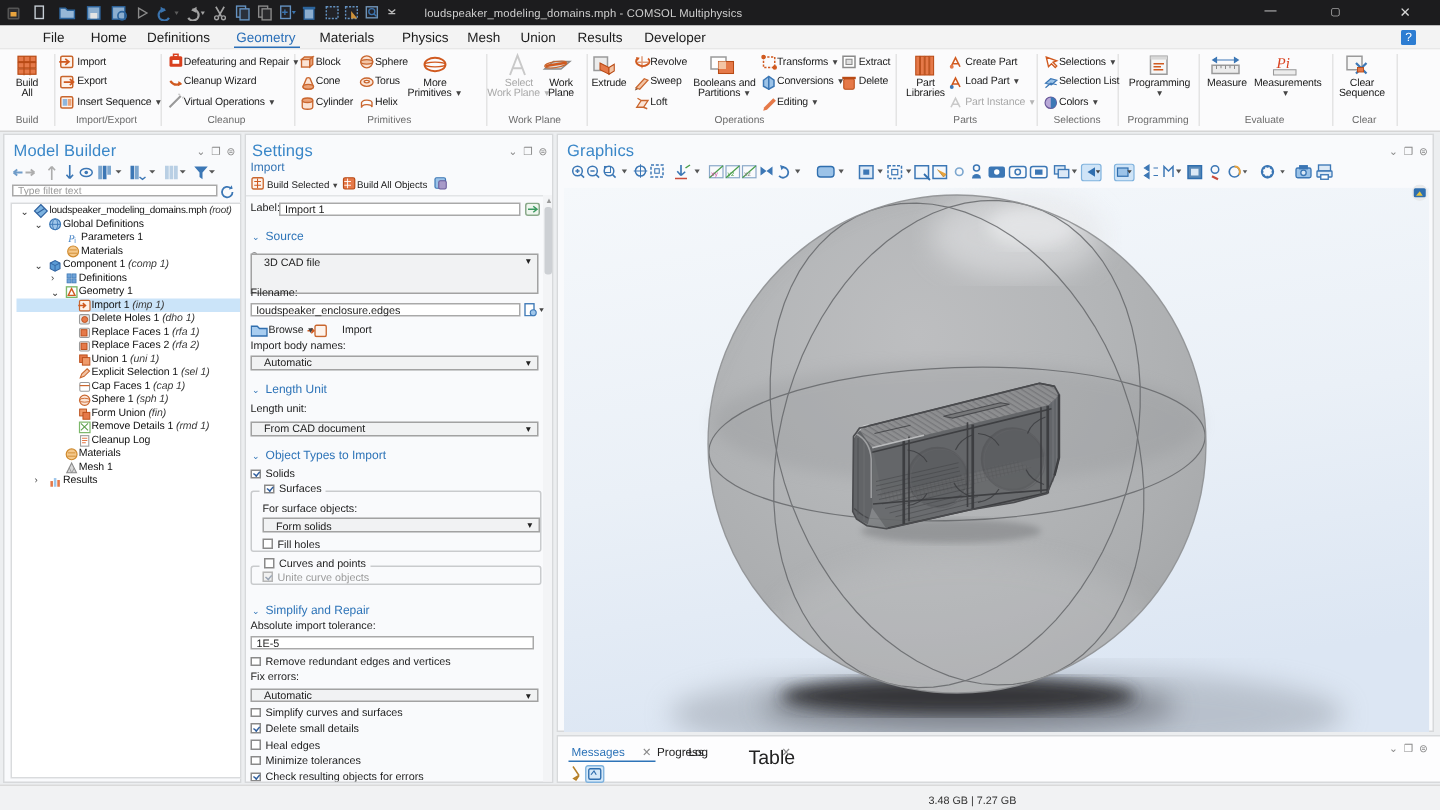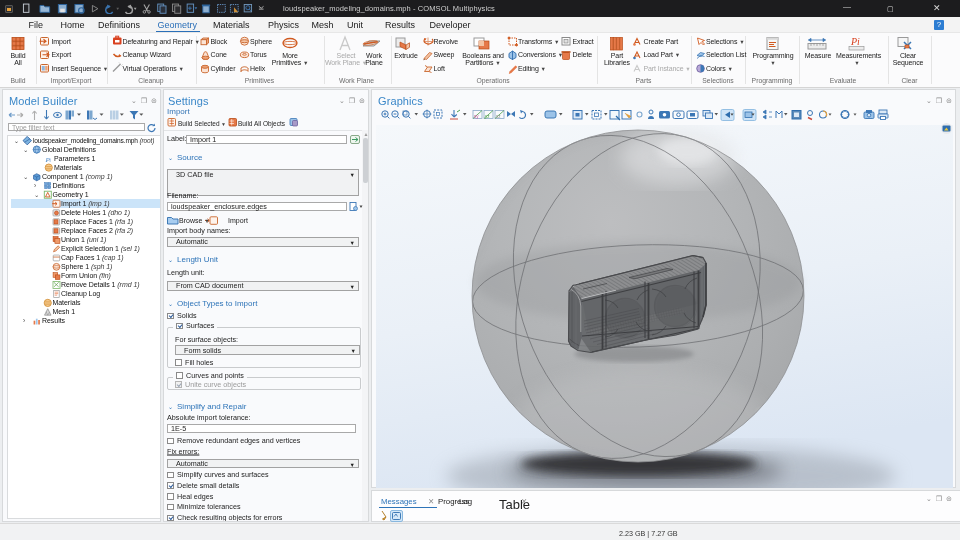--- a/index.html
+++ b/index.html
@@ -111,21 +111,21 @@
   <div class="winbtn" style="left:933px;font-size:9px;">✕</div>
 </div>
 <div id="menubar">
   <div class="mi" style="left:28.5px;">File</div>
   <div class="mi" style="left:60.5px;">Home</div>
   <div class="mi" style="left:98px;">Definitions</div>
   <div class="mi sel" style="left:157.5px;">Geometry</div>
   <div class="mi" style="left:213px;">Materials</div>
   <div class="mi" style="left:268px;">Physics</div>
   <div class="mi" style="left:311.5px;">Mesh</div>
-  <div class="mi" style="left:347px;">Unit</div>
+  <div class="mi" style="left:347px;">Union</div>
   <div class="mi" style="left:385px;">Results</div>
   <div class="mi" style="left:429.5px;">Developer</div>
   <div id="geomline"></div>
 </div>
 <div id="helpq">?</div>
 <div id="ribbon">
   <div class="rsep" style="left:36px;"></div>
     <div class="rsep" style="left:106.5px;"></div>
     <div class="rsep" style="left:196px;"></div>
     <div class="rsep" style="left:323.5px;"></div>
@@ -519,21 +519,21 @@
   <div class="lbl" style="left:11px;top:246.5px;">For surface objects:</div>
   <div class="dd" style="left:11px;top:255px;width:185px;height:9.5px;">Form solids<span class="da">▼</span></div>
   <div class="cb" style="left:11px;top:269.5px;"><span class="bx"></span>Fill holes</div>
   <div class="fs" style="left:3px;top:286.5px;width:194px;height:13px;"></div>
   <div class="cb" style="left:9px;top:282.5px;background:#f9fafc;padding:0 3px;"><span class="bx"></span>Curves and points</div>
   <div class="cb dis ck" style="left:11px;top:291.5px;"><span class="bx"></span>Unite curve objects</div>
   <div class="sect" style="left:4px;top:312px;"><span class="sc">⌄</span>Simplify and Repair</div>
   <div class="lbl" style="left:3px;top:325px;">Absolute import tolerance:</div>
   <div class="input" style="left:3px;top:334px;width:189px;height:9px;">1E-5</div>
   <div class="cb" style="left:3px;top:348px;"><span class="bx"></span>Remove redundant edges and vertices</div>
-  <div class="lbl" style="left:3px;top:359px;text-decoration:underline;">Fix errors:</div>
+  <div class="lbl" style="left:3px;top:359px;">Fix errors:</div>
   <div class="dd" style="left:3px;top:368.5px;width:192px;height:9.5px;">Automatic<span class="da">▼</span></div>
   <div class="cb" style="left:3px;top:382px;"><span class="bx"></span>Simplify curves and surfaces</div>
   <div class="cb ck" style="left:3px;top:392.5px;"><span class="bx"></span>Delete small details</div>
   <div class="cb" style="left:3px;top:403.5px;"><span class="bx"></span>Heal edges</div>
   <div class="cb" style="left:3px;top:414px;"><span class="bx"></span>Minimize tolerances</div>
   <div class="cb ck" style="left:3px;top:425px;"><span class="bx"></span>Check resulting objects for errors</div>
 </div>
 <div id="gpanel" class="panel" style="left:371px;top:89px;width:585px;height:399px;">
   <div class="ptitle" style="left:6px;top:5px;">Graphics</div>
   <div class="pcorner" style="left:554px;top:7px;">⌄&nbsp; ❐&nbsp; ⊜</div>
@@ -778,14 +778,14 @@
   <div class="abs" style="left:149px;top:6px;font-size:7.5px;color:#8a8a8a;">✕</div>
   <div class="pcorner" style="left:554px;top:4px;">⌄&nbsp; ❐&nbsp; ⊜</div>
   <svg class="abs" style="left:8px;top:19px;" width="26" height="12" viewBox="0 0 26 12">
     <path d="M2 1 l4 6 M6 7 l-2 3 l-1.5 -1 z" stroke="#b5802a" stroke-width="1" fill="#e8a33d"></path>
     <rect x="10.5" y="0.5" width="12" height="11" rx="1.5" fill="#d6e9f8" stroke="#7fb2dd" stroke-width="0.9"></rect>
     <rect x="12.5" y="2.5" width="8" height="7" rx="1" fill="none" stroke="#2f6eae" stroke-width="0.9"></rect>
       <path d="M14 6.5 l2 -2.5 l1.5 2.5" stroke="#2f6eae" fill="none" stroke-width="0.8"></path>
   </svg>
 </div>
 <div id="statusbar" class="abs" style="left:0;top:523px;width:960px;height:17px;background:#f1f2f3;border-top:1px solid #dadada;">
-  <div class="abs" style="left:619px;top:4.5px;font-size:7.2px;color:#333;">2.23 GB | 7.27 GB</div>
+  <div class="abs" style="left:619px;top:4.5px;font-size:7.2px;color:#333;">3.48 GB | 7.27 GB</div>
 </div>
 
 </body></html>

